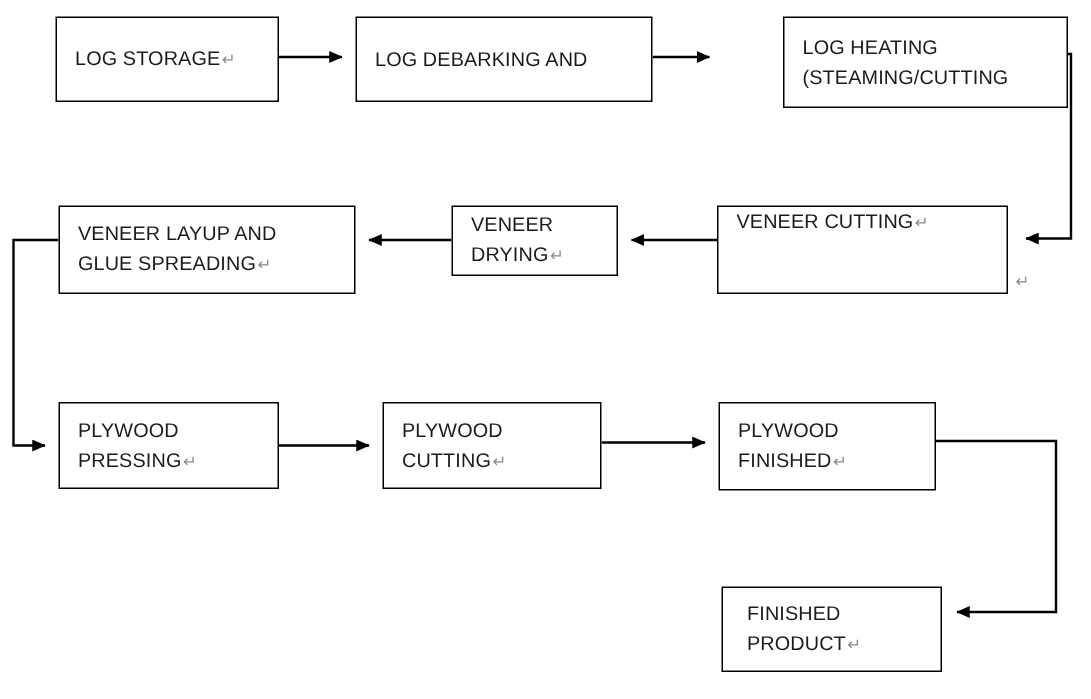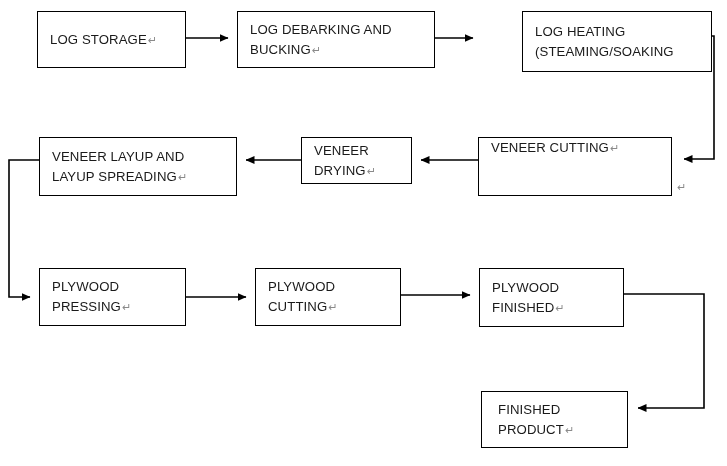--- a/index.html
+++ b/index.html
@@ -89,34 +89,31 @@
   </svg>
 
   <div class="node" style="left:37px; top:11px; width:149px; height:57px;">
     <div class="node-line">
       <span>LOG STORAGE</span><span class="pilcrow">↵</span>
     </div>
   </div>
 
   <div class="node" style="left:237px; top:11px; width:198px; height:57px;">
     <div class="node-line">LOG DEBARKING AND</div>
-    <div class="node-line">
-      <span>BUCKING</span><span class="pilcrow">↵</span>
-    </div>
   </div>
 
   <div class="node" style="left:482px; top:11px; width:190px; height:61px;margin-left:40px;">
     <div class="node-line">LOG HEATING</div>
-    <div class="node-line">(STEAMING/SOAKING</div>
+    <div class="node-line">(STEAMING/CUTTING</div>
   </div>
 
   <div class="node" style="left:39px; top:137px; width:198px; height:59px;">
     <div class="node-line">VENEER LAYUP AND</div>
     <div class="node-line">
-      <span>LAYUP SPREADING</span><span class="pilcrow">↵</span>
+      <span>GLUE SPREADING</span><span class="pilcrow">↵</span>
     </div>
   </div>
 
   <div class="node" style="left:301px; top:137px; width:111px; height:47px;">
     <div class="node-line">VENEER</div>
     <div class="node-line">
       <span>DRYING</span><span class="pilcrow">↵</span>
     </div>
   </div>
 

